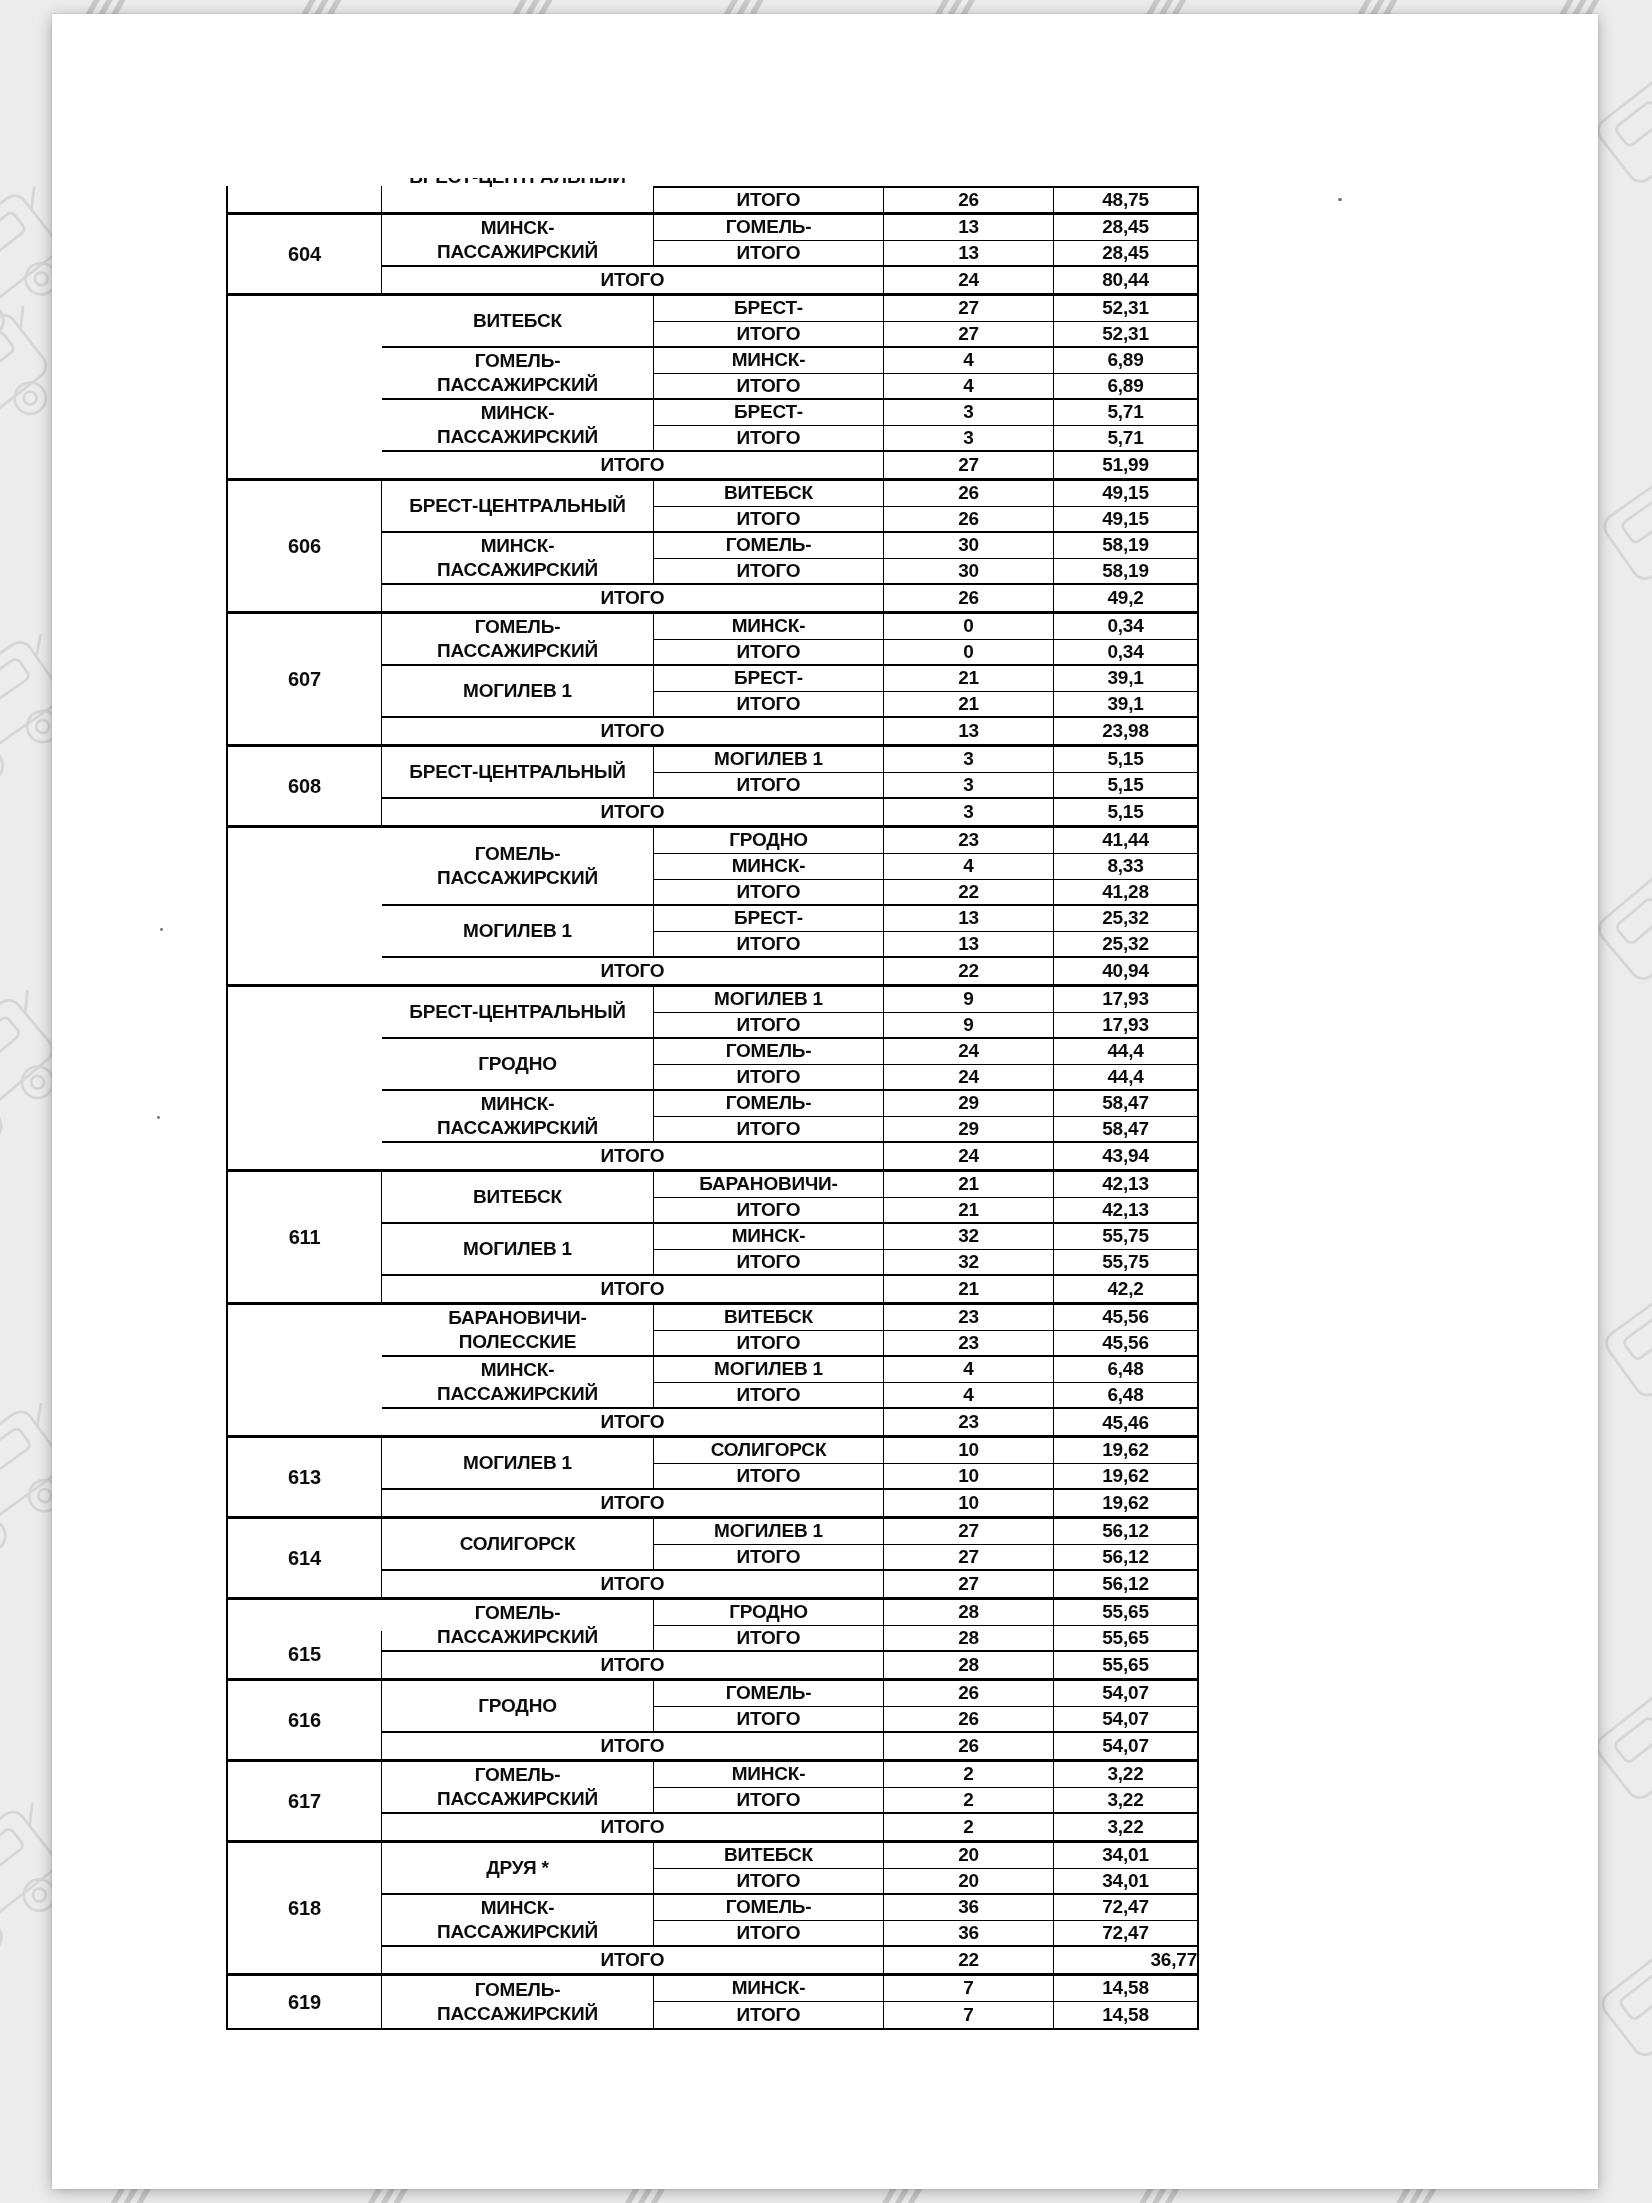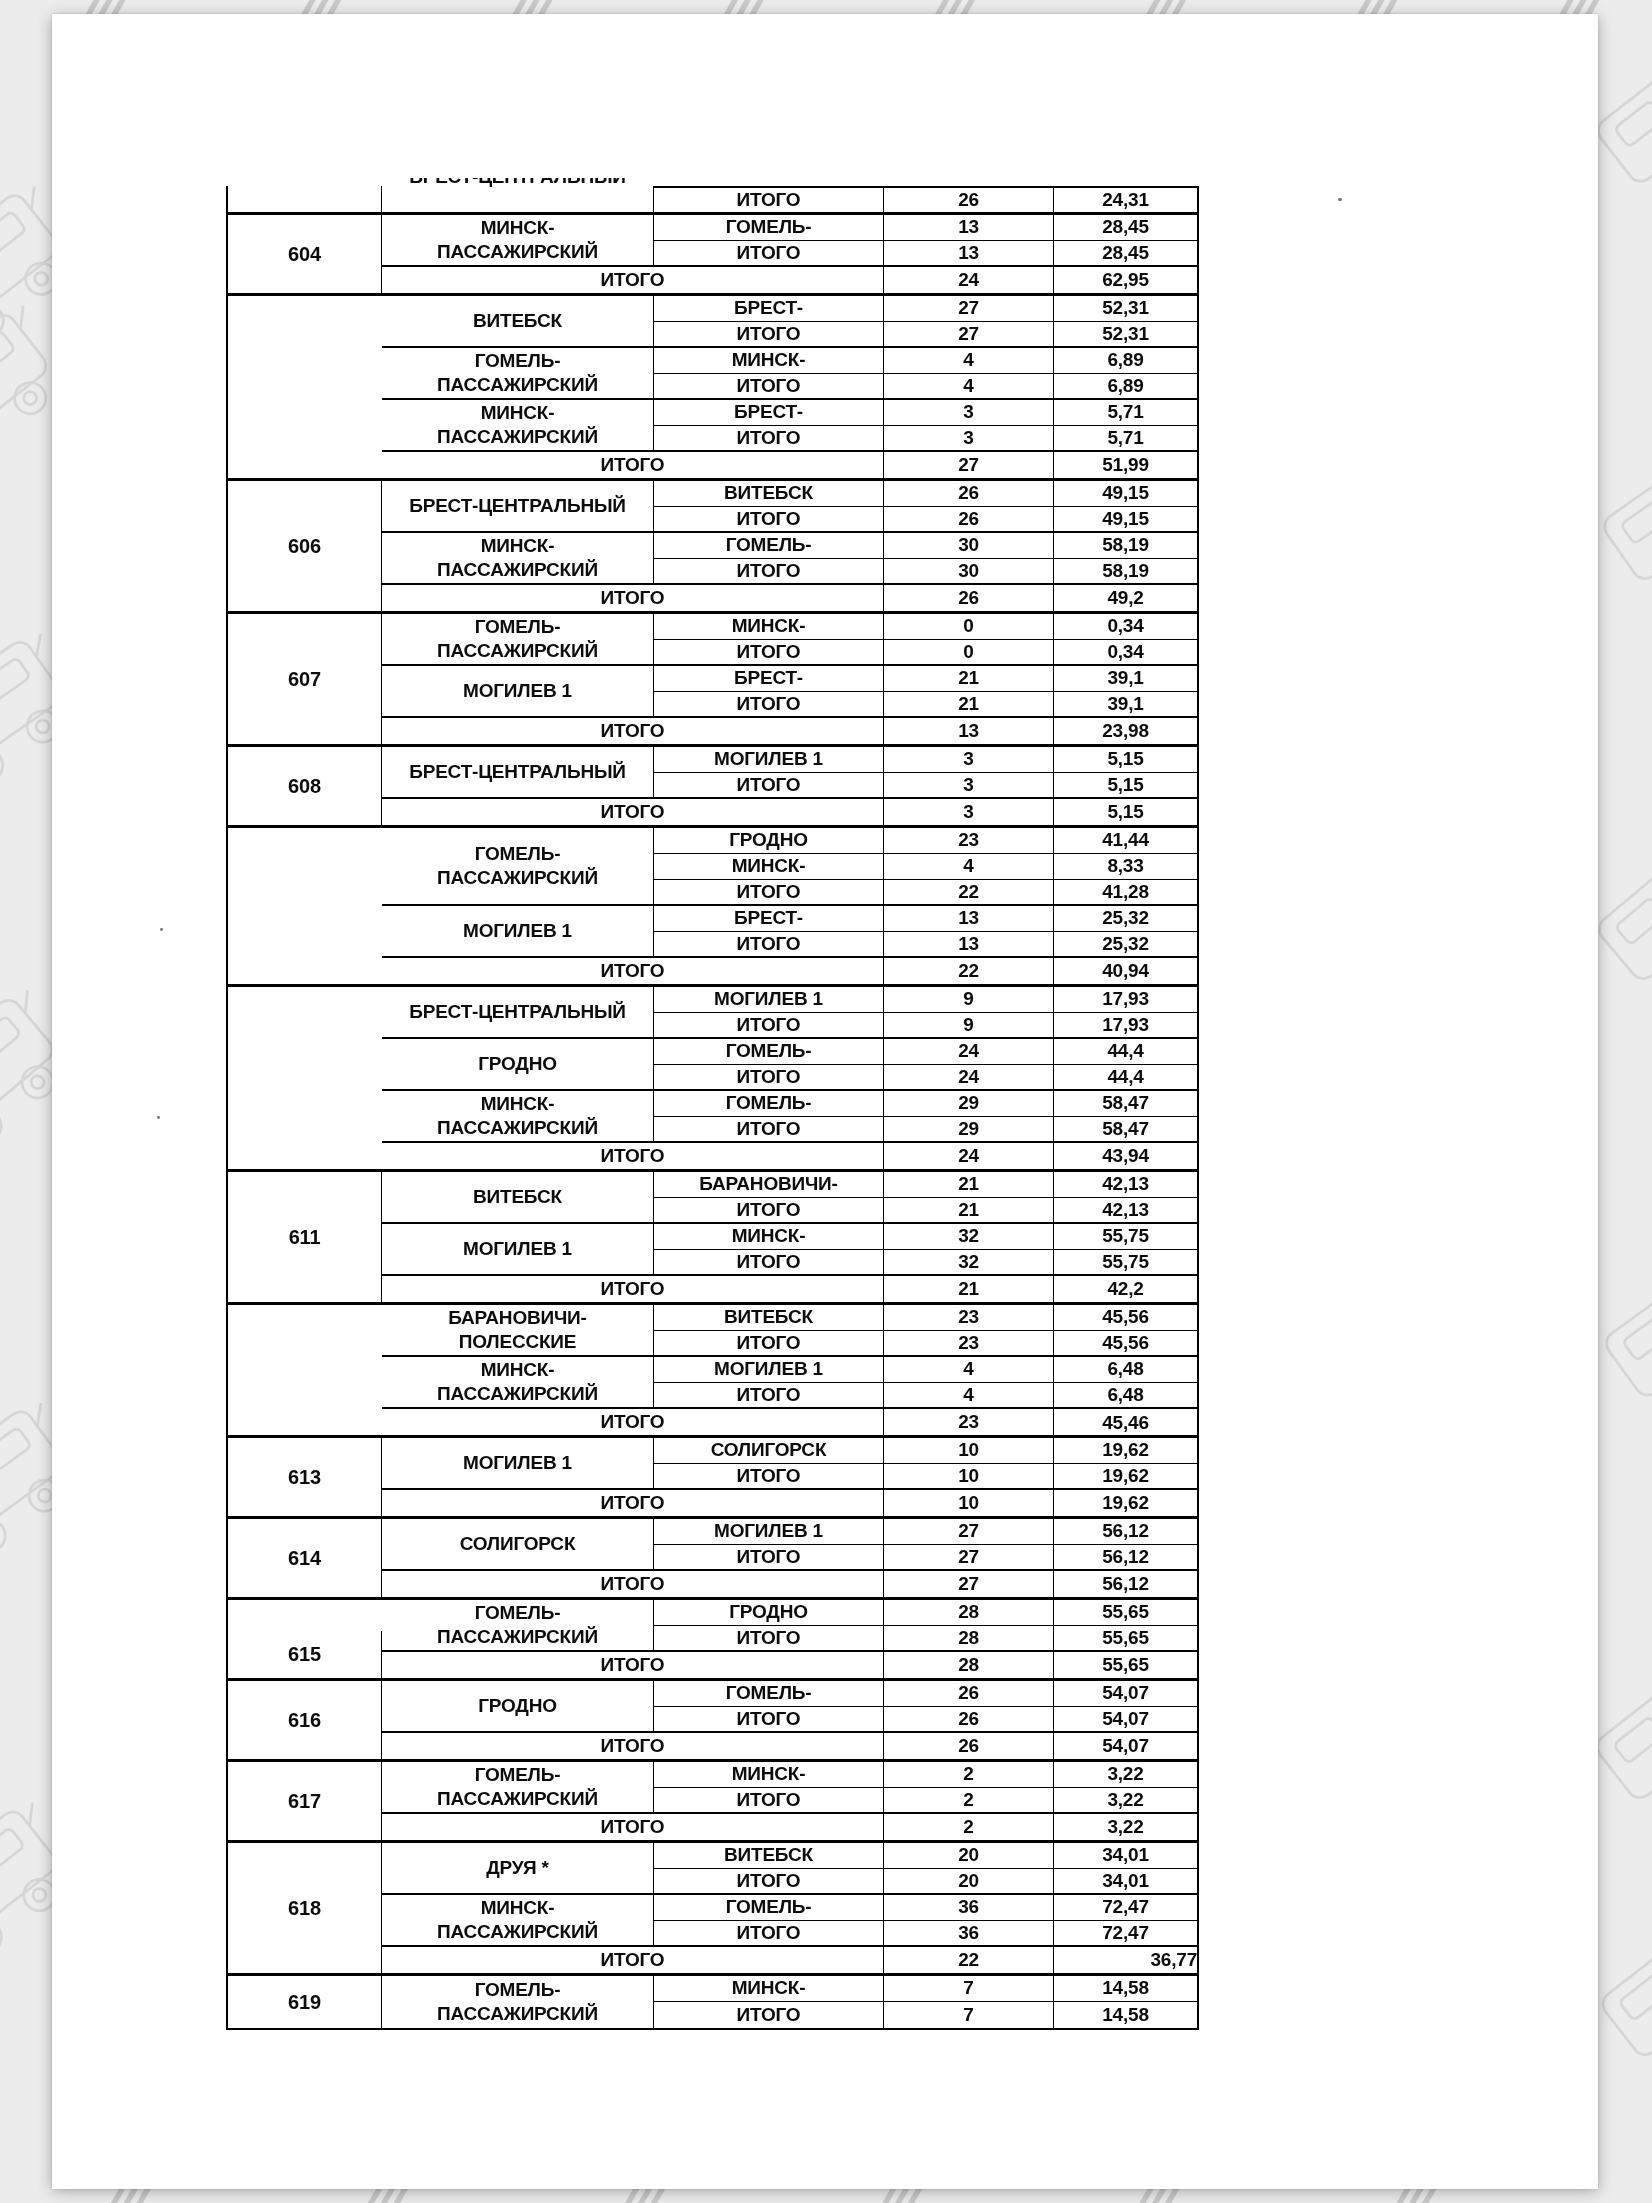--- a/index.html
+++ b/index.html
@@ -133,21 +133,21 @@
             <span class="clip-text">БРЕСТ-ЦЕНТРАЛЬНЫЙ</span>
           </div>
         </div>
         <div class="cell dest bb3 no-bb bt3" style="grid-row: 1;">
           <span>ИТОГО</span>
         </div>
         <div class="cell cnt bb3 no-bb bt3" style="grid-row: 1;">
           <span>26</span>
         </div>
         <div class="cell pct bb3 no-bb bt3" style="grid-row: 1;">
-          <span>24,31</span>
+          <span>48,75</span>
         </div>
       </div>
       <div class="block" style="grid-template-rows: repeat(3, 26px);">
         <div class="cell route" style="grid-row: 1 / span 3;">
           <span>604</span>
         </div>
         <div class="cell station" style="grid-row: 1 / span 2;">
           <span class="station-text">МИНСК-
 ПАССАЖИРСКИЙ</span>
         </div>
@@ -169,21 +169,21 @@
         <div class="cell pct bb3" style="grid-row: 2;">
           <span>28,45</span>
         </div>
         <div class="cell total-merged" style="grid-row: 3;">
           <span>ИТОГО</span>
         </div>
         <div class="cell cnt no-bb" style="grid-row: 3;">
           <span>24</span>
         </div>
         <div class="cell pct no-bb" style="grid-row: 3;">
-          <span>62,95</span>
+          <span>80,44</span>
         </div>
       </div>
       <div class="block" style="grid-template-rows: repeat(7, 26px);">
         <div class="cell station" style="grid-row: 1 / span 2;">
           <span class="station-text">ВИТЕБСК</span>
         </div>
         <div class="cell dest" style="grid-row: 1;">
           <span>БРЕСТ-</span>
         </div>
         <div class="cell cnt" style="grid-row: 1;">

